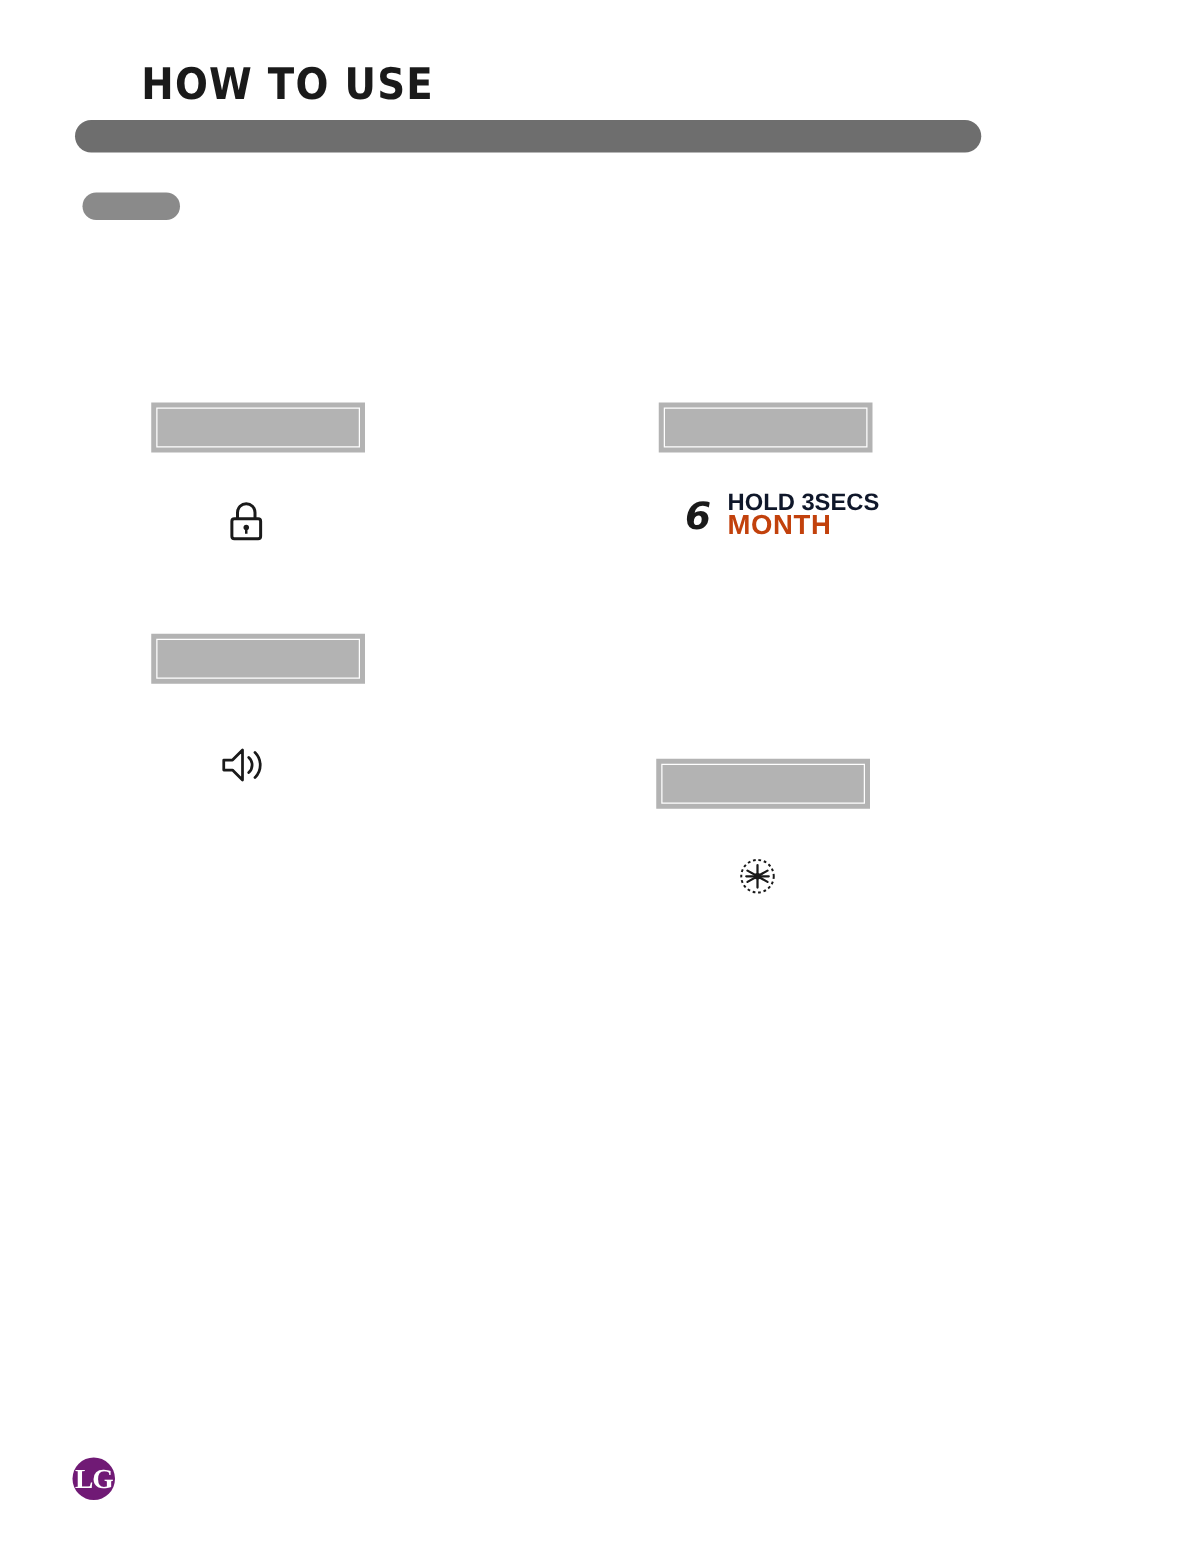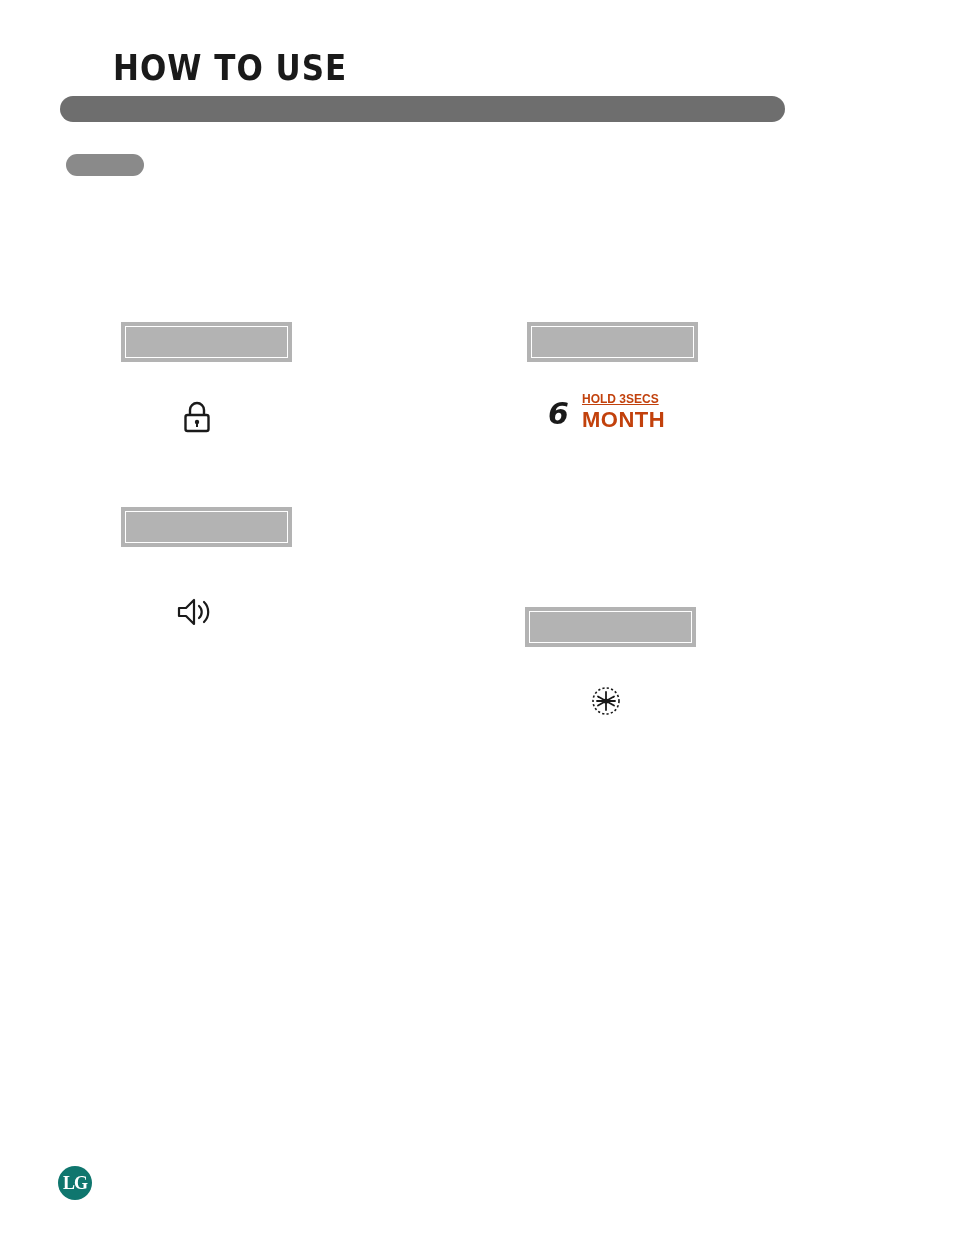--- a/index.html
+++ b/index.html
@@ -90,26 +90,25 @@
     font-weight: bold;
     font-style: italic;
     color: #1a1a1a;
     letter-spacing: -1px;
   }
   .hold-text {
     position: absolute;
     left: 34px;
     top: 0px;
     font-family: "Liberation Sans", sans-serif;
-    font-size: 12px;
-    font-weight: bold;
-    color: #c2410c;
+    font-size: 19px;
+    font-weight: bold;
+    color: #0f172a;
     letter-spacing: 0px;
     white-space: nowrap;
-    text-decoration: underline;
   }
   .month-text {
     position: absolute;
     left: 34px;
     top: 15px;
     font-family: "Liberation Sans", sans-serif;
     font-size: 22px;
     font-weight: bold;
     color: #c2410c;
     letter-spacing: 0.5px;
@@ -117,24 +116,24 @@
   }
 
   
   .footer-logo {
     position: absolute;
     left: 58px;
     top: 1166px;
     width: 34px;
     height: 34px;
     border-radius: 50%;
-    background: #0f766e;
+    background: #701a75;
     color: #ffffff;
     font-family: "Liberation Serif", serif;
-    font-size: 18px;
+    font-size: 22px;
     font-weight: bold;
     display: flex;
     align-items: center;
     justify-content: center;
     letter-spacing: -1px;
   }
 </style>
 </head>
 <body>
 

